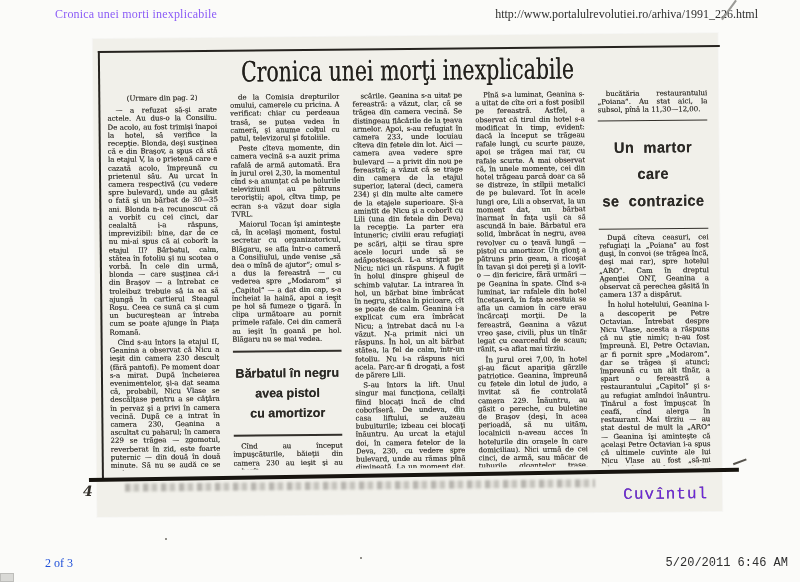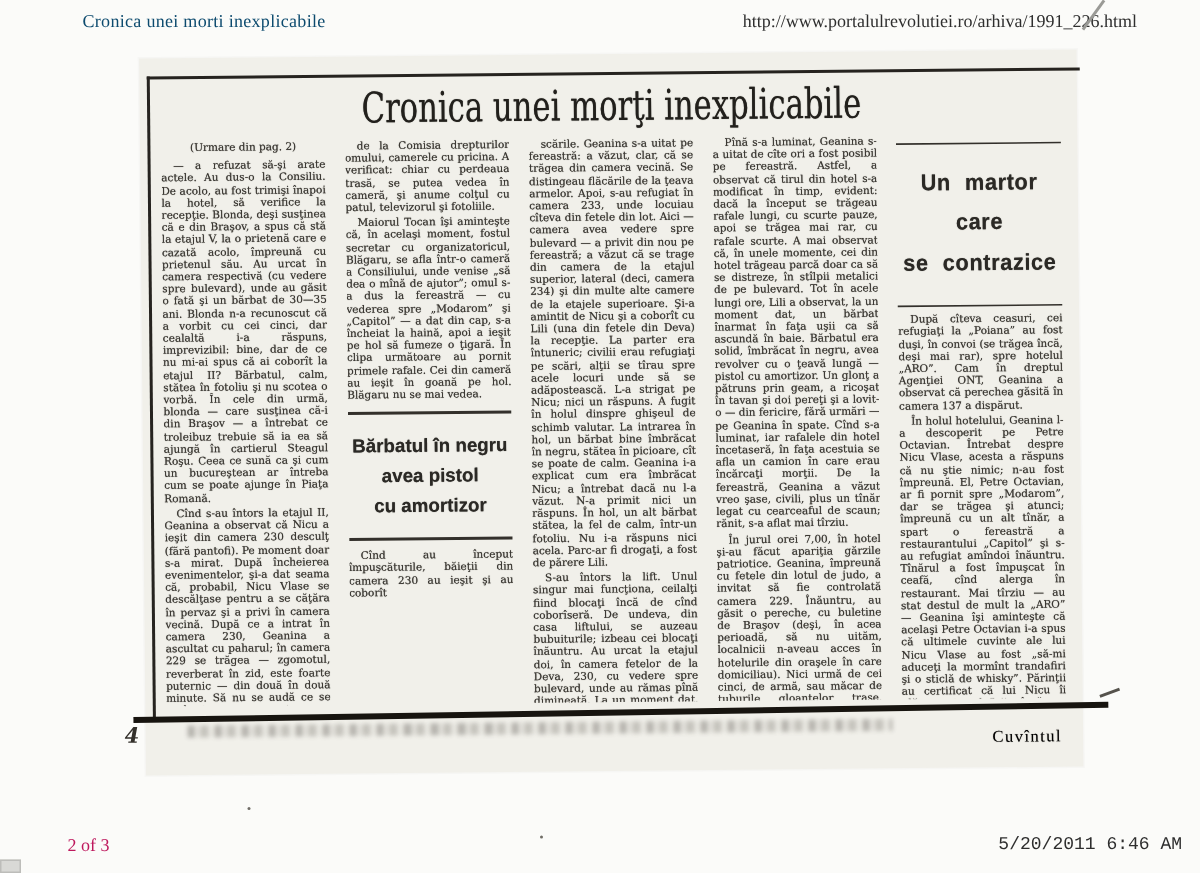--- a/index.html
+++ b/index.html
@@ -5,29 +5,29 @@
   * { box-sizing: border-box; }
   html,body { margin:0; padding:0; }
   body {
     width:800px; height:582px; position:relative; overflow:hidden;
     background:#fbfbf9;
     font-family:"Liberation Serif", serif;
   }
   
   .print-header-title {
     position:absolute; left:55px; top:7px;
-    font-size:12px; color:#0c4a6e; letter-spacing:0.2px;
+    font-size:12px; color:#8b5cf6; letter-spacing:0.2px;
   }
   .print-header-url {
     position:absolute; right:42px; top:7px;
     font-size:12px; color:#2e2e2e;
   }
   .print-footer-page {
     position:absolute; left:45px; top:556px;
-    font-size:12px; color:#be185d;
+    font-size:12px; color:#1d4ed8;
   }
   .print-footer-date {
     position:absolute; right:12px; top:556px;
     font-size:12px; color:#2e2e2e;font-family:Liberation Mono, monospace;
   }
   .corner-box {
     position:absolute; left:0; top:573px; width:14px; height:9px;
     background:#d9d9d6; border:1px solid #bdbdba;
   }
   .fold-line {
@@ -100,21 +100,21 @@
   }
   .smudge {
     position:absolute; left:28px; top:445px; width:470px; height:8px;
     background:repeating-linear-gradient(90deg,
       rgba(70,66,60,0.45) 0 5px, rgba(130,126,118,0.18) 5px 9px,
       rgba(90,86,78,0.38) 9px 14px, rgba(160,156,148,0.1) 14px 18px);
     filter:blur(1.3px); opacity:0.75;
   }
   .masthead {
     position:absolute; right:14px; top:452px;
-    font-family:Liberation Serif, serif; font-size:11px; color:#000000;
+    font-family:Liberation Mono, monospace; font-size:16px; color:#6d28d9;
     letter-spacing:1px;
     text-shadow:0 0 0.6px rgba(74,71,63,0.7);
   }
 </style>
 </head>
 <body>
 
 <div class="print-header-title">Cronica unei morti inexplicabile</div>
 <div class="print-header-url">http://www.portalulrevolutiei.ro/arhiva/1991_226.html</div>
 <div class="print-footer-page">2 of 3</div>
@@ -133,20 +133,21 @@
 
     <div class="col">
       <p class="center">(Urmare din pag. 2)</p>
       <p>— a refuzat să-şi arate actele. Au dus-o la Consiliu. De acolo, au fost trimişi înapoi la hotel, să verifice la recepţie. Blonda, deşi susţinea că e din Braşov, a spus că stă la etajul V, la o prietenă care e cazată acolo, împreună cu prietenul său. Au urcat în camera respectivă (cu vedere spre bulevard), unde au găsit o fată şi un bărbat de 30—35 ani. Blonda n-a recunoscut că a vorbit cu cei cinci, dar cealaltă i-a răspuns, imprevizibil: bine, dar de ce nu mi-ai spus că ai coborît la etajul II? Bărbatul, calm, stătea în fotoliu şi nu scotea o vorbă. În cele din urmă, blonda — care susţinea că-i din Braşov — a întrebat ce troleibuz trebuie să ia ea să ajungă în cartierul Steagul Roşu. Ceea ce sună ca şi cum un bucureştean ar întreba cum se poate ajunge în Piaţa Romană.</p>
       <p>Cînd s-au întors la etajul II, Geanina a observat că Nicu a ieşit din camera 230 desculţ (fără pantofi). Pe moment doar s-a mirat. După încheierea evenimentelor, şi-a dat seama că, probabil, Nicu Vlase se descălţase pentru a se căţăra în pervaz şi a privi în camera vecină. După ce a intrat în camera 230, Geanina a ascultat cu paharul; în camera 229 se trăgea — zgomotul, reverberat în zid, este foarte puternic — din două în două minute. Să nu se audă ce se vorbeşte — ce se petrece — înăuntru.</p>
 
     </div>
 
     <div class="col">
       <p>de la Comisia drepturilor omului, camerele cu pricina. A verificat: chiar cu perdeaua trasă, se putea vedea în cameră, şi anume colţul cu patul, televizorul şi fotoliile.</p>
+      <p>Peste cîteva momente, din camera vecină s-a auzit prima rafală de armă automată. Era în jurul orei 2,30, la momentul cînd s-a anunţat că pe holurile televiziunii au pătruns teroriştii; apoi, cîtva timp, pe ecran s-a văzut doar sigla TVRL.</p>
       <p>Maiorul Tocan îşi aminteşte că, în acelaşi moment, fostul secretar cu organizatoricul, Blăgaru, se afla într-o cameră a Consiliului, unde venise „să dea o mînă de ajutor”; omul s-a dus la fereastră — cu vederea spre „Modarom” şi „Capitol” — a dat din cap, s-a încheiat la haină, apoi a ieşit pe hol să fumeze o ţigară. În clipa următoare au pornit primele rafale. Cei din cameră au ieşit în goană pe hol. Blăgaru nu se mai vedea.</p>
       <div class="quote-box">
         <div>Bărbatul în negru</div>
         <div>avea pistol</div>
         <div>cu amortizor</div>
       </div>
       <p>Cînd au început împuşcăturile, băieţii din camera 230 au ieşit şi au coborît</p>
     </div>
 
     <div class="col">
@@ -154,20 +155,21 @@
       <p>S-au întors la lift. Unul singur mai funcţiona, ceilalţi fiind blocaţi încă de cînd coborîseră. De undeva, din casa liftului, se auzeau bubuiturile; izbeau cei blocaţi înăuntru. Au urcat la etajul doi, în camera fetelor de la Deva, 230, cu vedere spre bulevard, unde au rămas pînă dimineaţă. La un moment dat, Geanina a avut o cădere nervoasă; a bătut cu pumnii în zidul camerei, strigînd să oprească focul. A liniştit-o unul din antrenorii fetelor din Deva.</p>
     </div>
 
     <div class="col">
       <p>Pînă s-a luminat, Geanina s-a uitat de cîte ori a fost posibil pe fereastră. Astfel, a observat că tirul din hotel s-a modificat în timp, evident: dacă la început se trăgeau rafale lungi, cu scurte pauze, apoi se trăgea mai rar, cu rafale scurte. A mai observat că, în unele momente, cei din hotel trăgeau parcă doar ca să se distreze, în stîlpii metalici de pe bulevard. Tot în acele lungi ore, Lili a observat, la un moment dat, un bărbat înarmat în faţa uşii ca să ascundă în baie. Bărbatul era solid, îmbrăcat în negru, avea revolver cu o ţeavă lungă — pistol cu amortizor. Un glonţ a pătruns prin geam, a ricoşat în tavan şi doi pereţi şi a lovit-o — din fericire, fără urmări — pe Geanina în spate. Cînd s-a luminat, iar rafalele din hotel încetaseră, în faţa acestuia se afla un camion în care erau încărcaţi morţii. De la fereastră, Geanina a văzut vreo şase, civili, plus un tînăr legat cu cearceaful de scaun; rănit, s-a aflat mai tîrziu.</p>
       <p>În jurul orei 7,00, în hotel şi-au făcut apariţia gărzile patriotice. Geanina, împreună cu fetele din lotul de judo, a invitat să fie controlată camera 229. Înăuntru, au găsit o pereche, cu buletine de Braşov (deşi, în acea perioadă, să nu uităm, localnicii n-aveau acces în hotelurile din oraşele în care domiciliau). Nici urmă de cei cinci, de armă, sau măcar de tuburile gloanţelor trase. Camera era „curată”.</p>
 
     </div>
 
     <div class="col">
+      <p>bucătăria restaurantului „Poiana”. Au stat aici, la subsol, pînă la 11,30—12,00.</p>
       <div class="side-box">
         <div>Un martor care</div>
         <div>se contrazice</div>
       </div>
       <p>După cîteva ceasuri, cei refugiaţi la „Poiana” au fost duşi, în convoi (se trăgea încă, deşi mai rar), spre hotelul „ARO”. Cam în dreptul Agenţiei ONT, Geanina a observat că perechea găsită în camera 137 a dispărut.</p>
       <p>În holul hotelului, Geanina l-a descoperit pe Petre Octavian. Întrebat despre Nicu Vlase, acesta a răspuns că nu ştie nimic; n-au fost împreună. El, Petre Octavian, ar fi pornit spre „Modarom”, dar se trăgea şi atunci; împreună cu un alt tînăr, a spart o fereastră a restaurantului „Capitol” şi s-au refugiat amîndoi înăuntru. Tînărul a fost împuşcat în ceafă, cînd alerga în restaurant. Mai tîrziu — au stat destul de mult la „ARO” — Geanina îşi aminteşte că acelaşi Petre Octavian i-a spus că ultimele cuvinte ale lui Nicu Vlase au fost „să-mi aduceţi la mormînt trandafiri şi o sticlă de whisky”. Părinţii au certificat că lui Nicu îi plăceau trandafirii, însă nu obişnuia să bea.</p>
 
     </div>
 
   </div>

